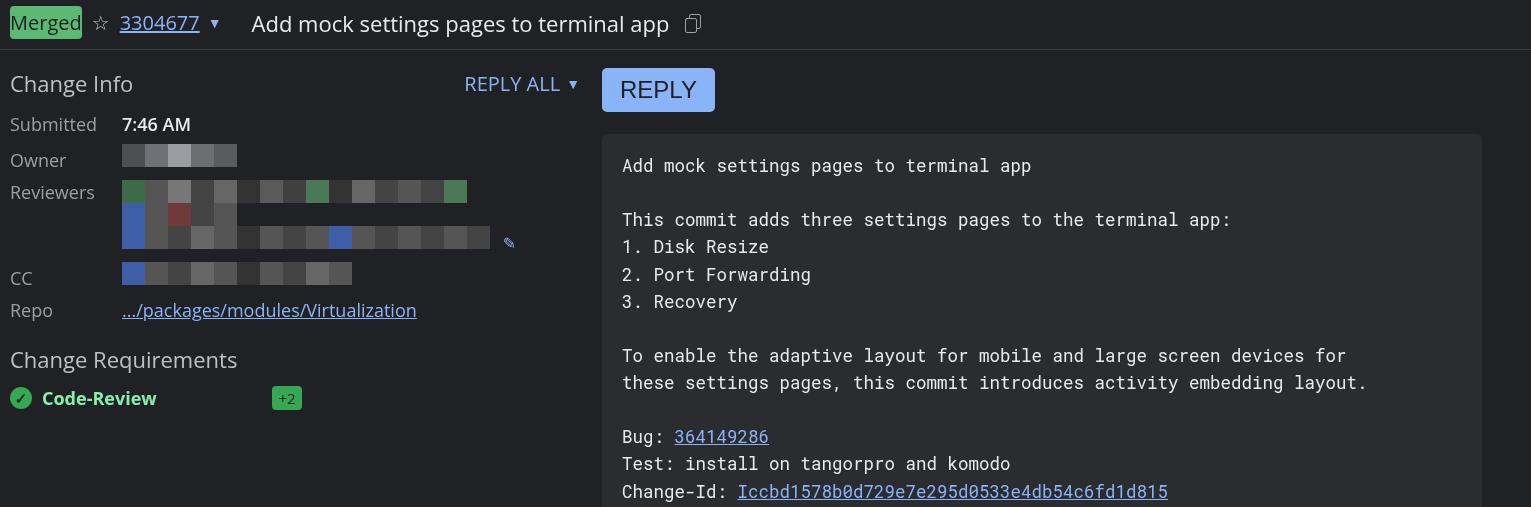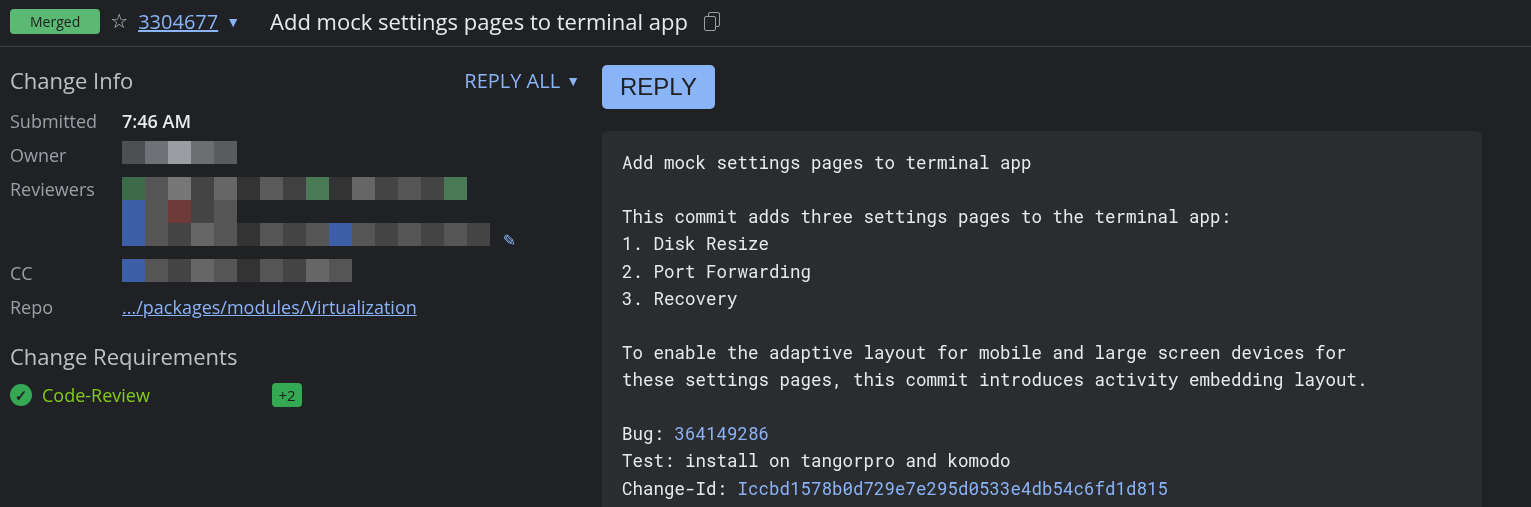--- a/index.html
+++ b/index.html
@@ -19,22 +19,22 @@
     display: flex;
     align-items: center;
     gap: 10px;
     padding: 6px 10px 10px 10px;
     border-bottom: 1px solid #3c4043;
   }
   .status-chip {
     background: #5bb974;
     color: #1e1e1e;
     border-radius: 4px;
-    padding: 3px 20px;
-    font-size: 14px;
+    padding: 3px 0;
+    font-size: 20px;
     font-weight: 400;
   }
   .star-icon {
     color: #bdc1c6;
     font-size: 20px;
     line-height: 1;
     cursor: pointer;
   }
   .change-num {
     text-decoration: underline;
@@ -110,21 +110,21 @@
     font-weight: 500;
     display: flex;
     align-items: center;
     gap: 6px;
     cursor: pointer;
   }
   .show-all .caret { font-size: 14px; color: #8ab4f8; }
 
   .meta-row {
     display: flex;
-    align-items: center;
+    align-items: flex-end;
     margin-bottom: 8px;
     font-size: 18px;
   }
   .meta-label {
     color: #9aa0a6;
     width: 112px;
     flex: 0 0 auto;
   }
   .meta-value { color: #e8eaed; }
   .meta-value.bold { font-weight: 600; color: #e8eaed; }
@@ -163,21 +163,21 @@
     width: 22px; height: 22px;
     border-radius: 50%;
     background: #34a853;
     color: #202124;
     display: flex;
     align-items: center;
     justify-content: center;
     font-size: 15px;
     font-weight: 700;
   }
-  .req-name { font-weight: 400; color: #84cc16; flex: 0 0 220px; }
+  .req-name { font-weight: 700; color: #86efac; flex: 0 0 220px; }
   .vote-chip {
     background: #34a853;
     color: #1e1e1e;
     width: 30px;
     text-align: center;
     border-radius: 4px;
     padding: 2px 6px;
     font-size: 15px;
     font-weight: 400;
   }
@@ -198,21 +198,21 @@
     background: #2b2c2f;
     border-radius: 6px;
     padding: 18px 20px;
     font-family: "Roboto Mono", ui-monospace, Menlo, Consolas, monospace;
     font-size: 17.5px;
     line-height: 1.55;
     color: #e8eaed;
     white-space: pre-wrap;
     max-width: 880px;
   }
-  .commit-msg a { color: #8ab4f8; }
+  .commit-msg a { color: #8ab4f8; text-decoration: underline; }
 </style>
 </head>
 <body>
 
 <div class="top-header">
   <span class="status-chip">Merged</span>
   <span class="star-icon">☆</span>
   <span class="change-num">3304677</span>
   <span class="dropdown-caret">▼</span>
   <span class="title-text">Add mock settings pages to terminal app</span>

